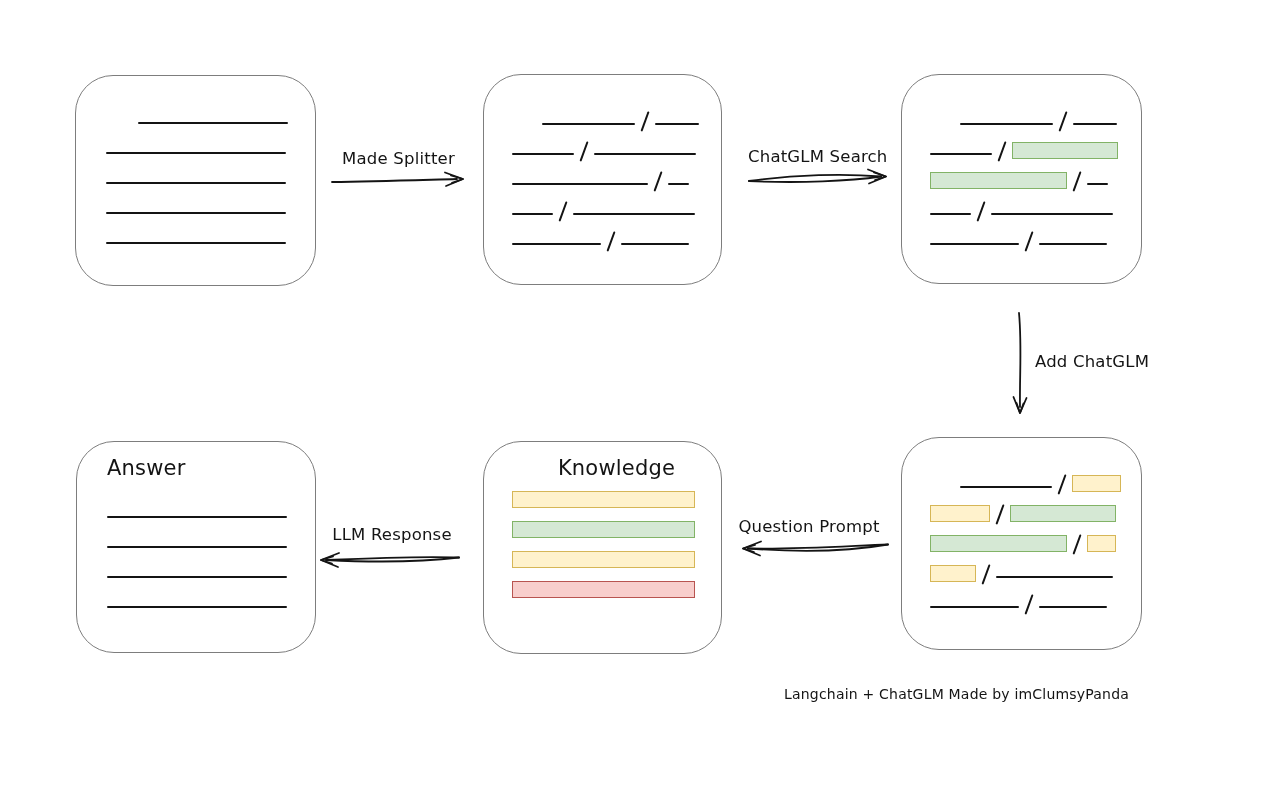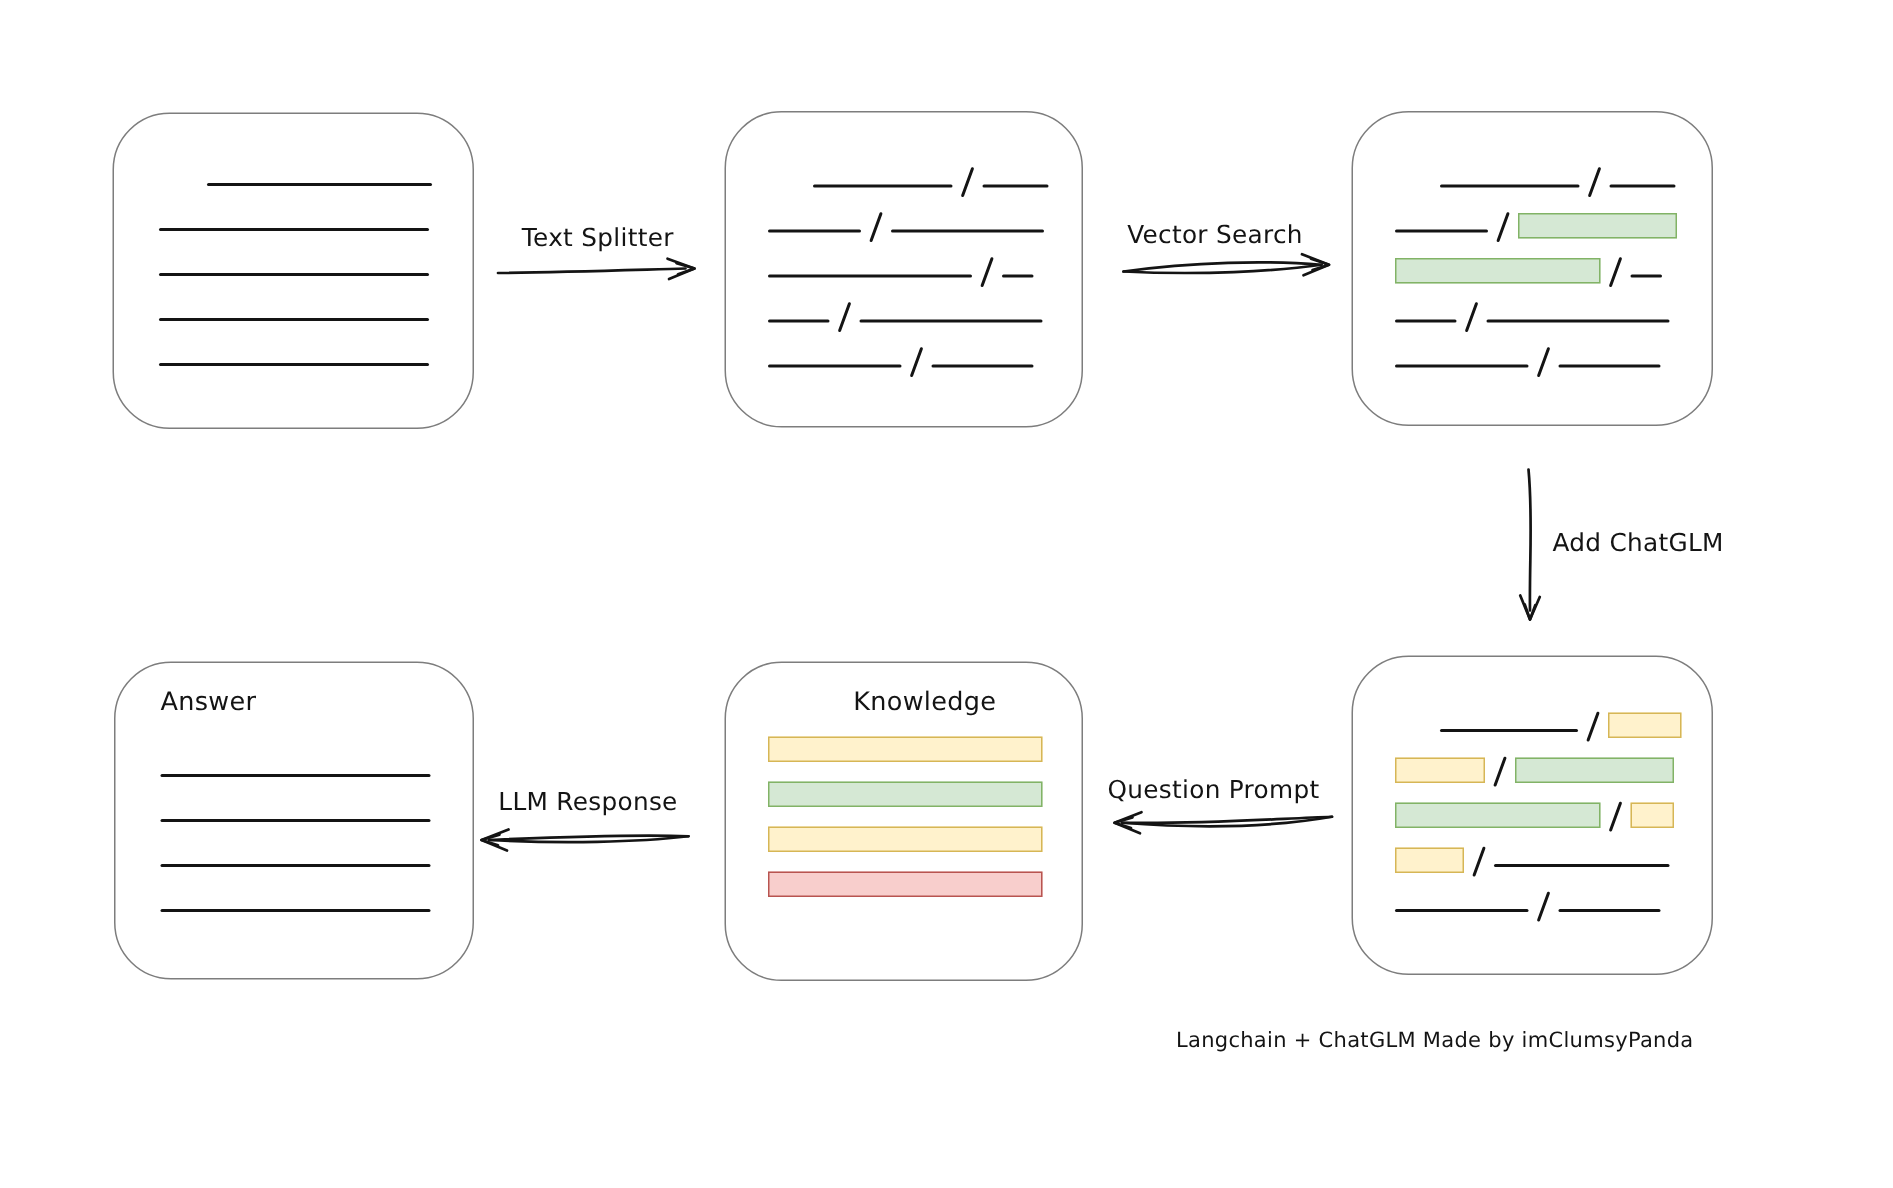--- a/index.html
+++ b/index.html
@@ -20,21 +20,21 @@
   }
   .seg-rect{height:17px;box-sizing:border-box;margin-bottom:2px;flex:none;}
   .seg-green{background:var(--green-fill,#d5e8d4);border:1.5px solid var(--green-border,#82b366);}
   .seg-yellow{background:var(--yellow-fill,#fff2cc);border:1.5px solid var(--yellow-border,#d6b656);}
   .seg-red{background:var(--red-fill,#f8cecc);border:1.5px solid var(--red-border,#b85450);}
   .doc-rows{padding:24px 0 0 30px;}
   .chunk-rows{padding:26px 0 0 28px;}
   .prompt-content{padding:14px 0 0 28px;text-align:center;}
   .answer-content{padding:14px 0 0 30px;}
   .answer-rows{margin-top:14px;}
-  .box-label{font-size:17px;font-weight:500;height:24px;line-height:24px;letter-spacing:.2px;}
+  .box-label{font-size:21px;font-weight:500;height:24px;line-height:24px;letter-spacing:.2px;}
   .question-label{margin-top:10px;}
   .arrow-label{
     position:absolute;font-size:16.5px;font-weight:500;letter-spacing:.2px;
     text-align:center;white-space:nowrap;color:var(--ink,#141414);
   }
   .arrow-svg{position:absolute;left:0;top:0;pointer-events:none;}
   .arrow-svg path{stroke:var(--ink,#141414);fill:none;stroke-width:1.8;stroke-linecap:round;stroke-linejoin:round;}
   .caption{position:absolute;left:784px;top:686px;font-size:14px;font-weight:500;letter-spacing:.2px;white-space:nowrap;}
 </style>
 </head>
@@ -227,21 +227,21 @@
     </g>
 
     <g>
       <path d="M459,557.5 C422,556 372,558 326,560"></path>
       <path d="M459,557.5 C425,561.5 375,562.5 326,560"></path>
       <path d="M339,553 L321,560 L338,567"></path>
       <path d="M333,556.5 L321,560 L332,563.5"></path>
     </g>
   </svg>
 
-  <div class="arrow-label" style="left:341px;top:149px;width:115px;">Text Splitter</div>
-  <div class="arrow-label" style="left:748px;top:147px;width:124px;">Vector Search</div>
+  <div class="arrow-label" style="left:341px;top:149px;width:115px;">Made Splitter</div>
+  <div class="arrow-label" style="left:748px;top:147px;width:124px;">ChatGLM Search</div>
   <div class="arrow-label" style="left:1035px;top:352px;">Add ChatGLM</div>
   <div class="arrow-label" style="left:734px;top:517px;width:150px;">Question Prompt</div>
   <div class="arrow-label" style="left:330px;top:525px;width:124px;">LLM Response</div>
 
   <div class="caption">Langchain + ChatGLM Made by imClumsyPanda</div>
 
 </div>
 
 </body></html>

